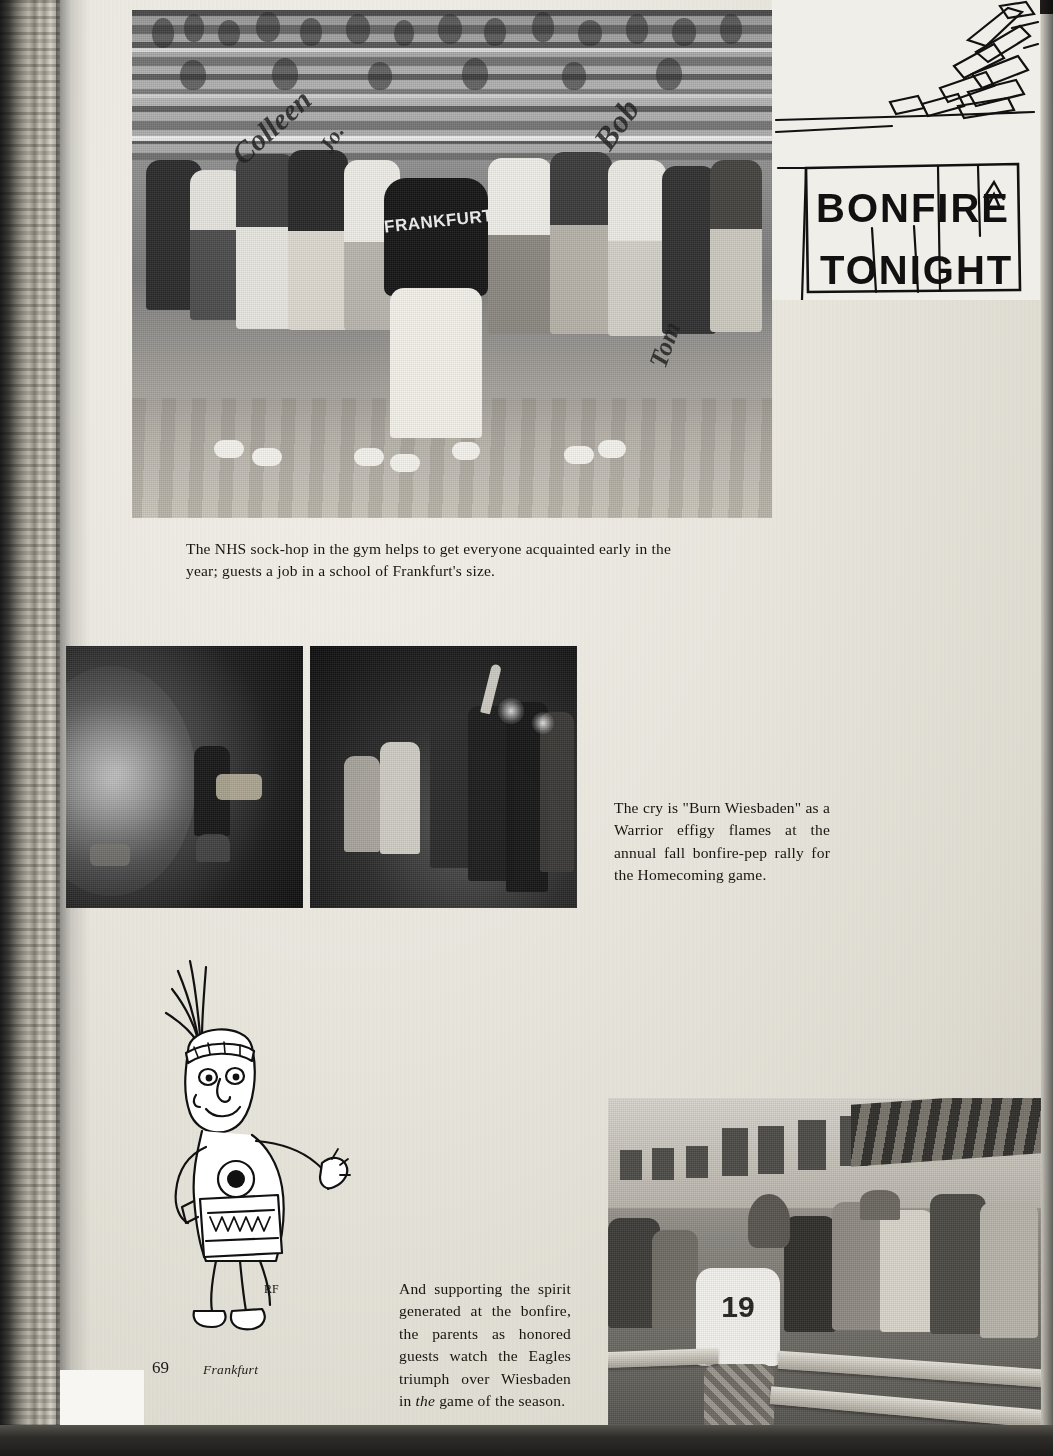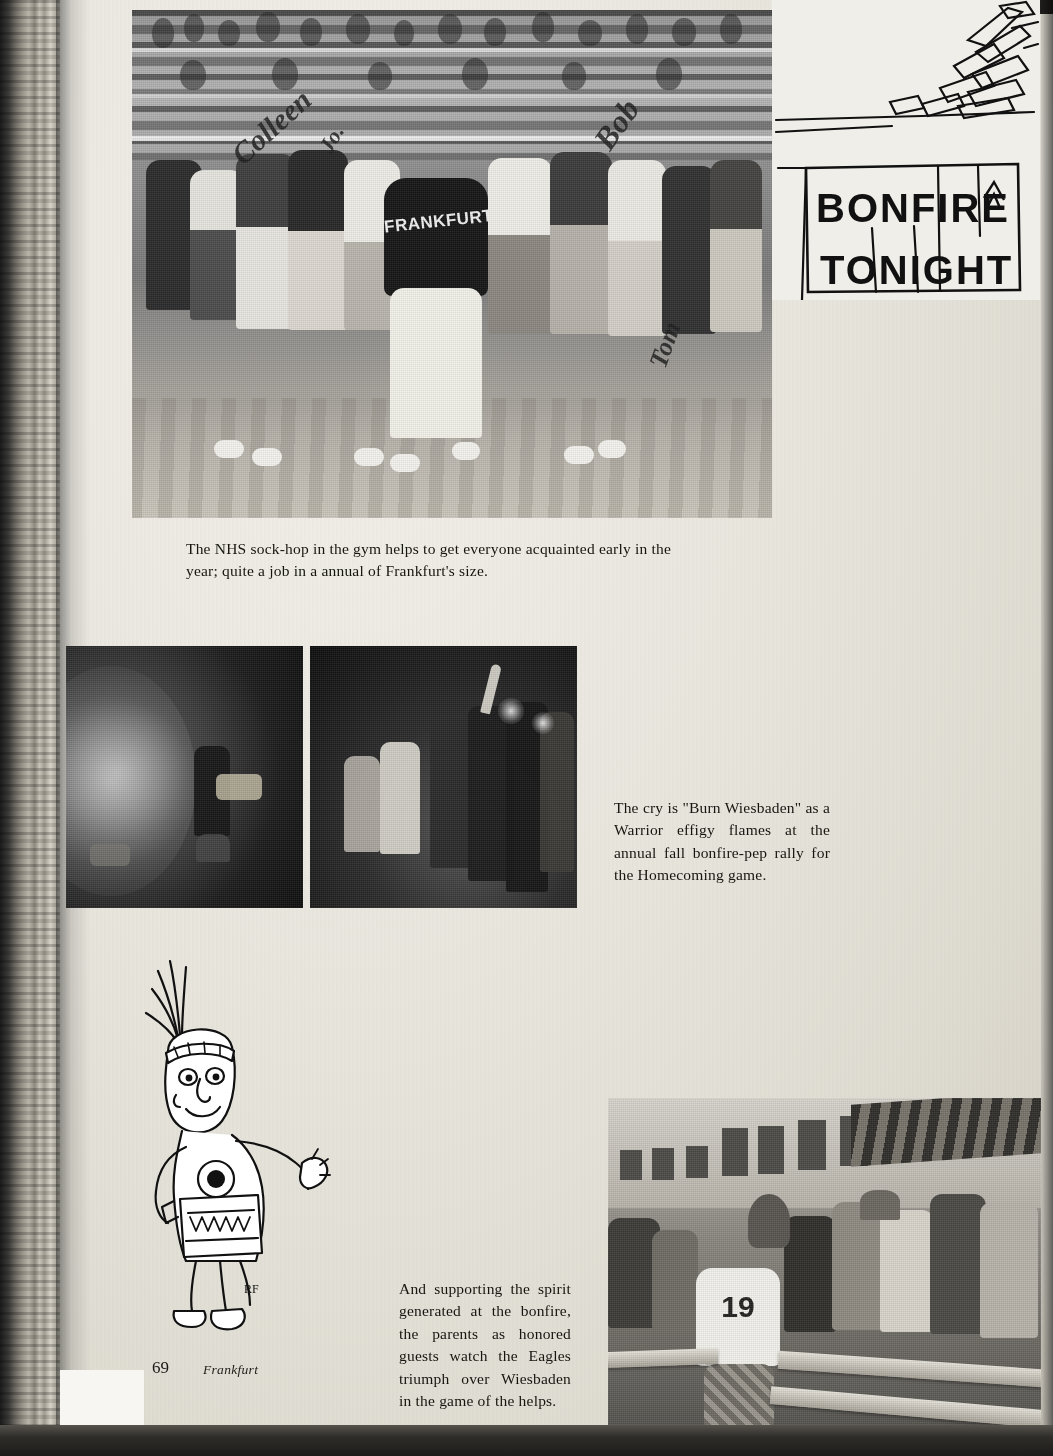--- a/index.html
+++ b/index.html
@@ -177,21 +177,21 @@
   .night-figure {
     position:absolute; background: rgba(20,20,20,.92); border-radius: 10px 10px 3px 3px;
   }
   .night-light {
     position:absolute; border-radius:50%;
     background: radial-gradient(circle, rgba(255,255,255,.85) 0%, rgba(255,255,255,.15) 60%, rgba(255,255,255,0) 100%);
   }
 
   
   #sketch-mascot {
-    position:absolute; left:116px; top:955px; width:215px; height:390px;text-align:right;
+    position:absolute; left:136px; top:955px; width:215px; height:390px;text-align:right;
   }
 
   
   #photo-stands {
     left: 608px; top: 1098px; width: 433px; height: 327px;
     background: linear-gradient(180deg, #c9c6bf 0%, #b0aca3 18%, #8d8a83 40%, #6f6c66 70%, #55534e 100%);
   }
   .building {
     position:absolute; left:0; top:0; width:100%; height:110px;
     background: linear-gradient(180deg,#d7d4cd, #b7b3aa);
@@ -340,21 +340,21 @@
         <text x="44" y="222">BONFIRE</text>
         <text x="48" y="284">TONIGHT</text>
       </g>
       <g stroke="#111" fill="none" stroke-width="2.4">
         <path d="M212 198 L222 182 L232 200"></path>
         <path d="M216 206 L222 194 L228 208"></path>
       </g>
     </svg>
   </div>
 
-  <div class="caption" style="left:186px; top:538px; width:510px;">The NHS sock-hop in the gym helps to get everyone acquainted early in the year; quite a job in a annual of Frankfurt's size.</div>
+  <div class="caption" style="left:186px; top:538px; width:510px;">The NHS sock-hop in the gym helps to get everyone acquainted early in the year; guests a job in a school of Frankfurt's size.</div>
 
   <div class="photo" id="photo-effigy">
     <div class="night-light" style="left:-40px;top:20px;width:170px;height:230px;opacity:.55"></div>
     <div class="night-figure" style="left:128px;top:100px;width:36px;height:90px"></div>
     <div class="night-figure" style="left:150px;top:128px;width:46px;height:26px;background:rgba(215,205,180,.75);border-radius:6px"></div>
     <div class="night-figure" style="left:24px;top:198px;width:40px;height:22px;background:rgba(120,118,112,.7);border-radius:6px"></div>
     <div class="night-figure" style="left:130px;top:188px;width:34px;height:28px;background:rgba(70,70,70,.8)"></div>
     <div class="grain"></div>
   </div>
 
@@ -451,19 +451,19 @@
     </div>
     <div class="spectator" style="left:96px;top:266px;width:70px;height:62px;background:repeating-linear-gradient(45deg,#6d6a63 0 6px,#9a968d 6px 12px)"></div>
 
     <div class="bench" style="left:0px;top:252px;width:110px;height:16px;transform:rotate(-2deg)"></div>
     <div class="bench" style="left:170px;top:262px;width:264px;height:18px;transform:rotate(4deg)"></div>
     <div class="bench" style="left:162px;top:300px;width:272px;height:18px;transform:rotate(5deg)"></div>
     <div class="grain"></div>
   </div>
 
   <div class="caption" style="left:399px; top:1278px; width:172px; text-align:justify;">
-    <span>And supporting the spirit generated at the bonfire, the parents as honored guests watch the Eagles triumph over Wiesbaden in </span><span style="">the</span><span> game of the helps.</span>
+    <span>And supporting the spirit generated at the bonfire, the parents as honored guests watch the Eagles triumph over Wiesbaden in </span><span style="font-style:italic">the</span><span> game of the season.</span>
   </div>
 
   <div class="page-num">69</div>
   <div class="page-school">Frankfurt</div>
 
 </div>
 
 </body></html>

